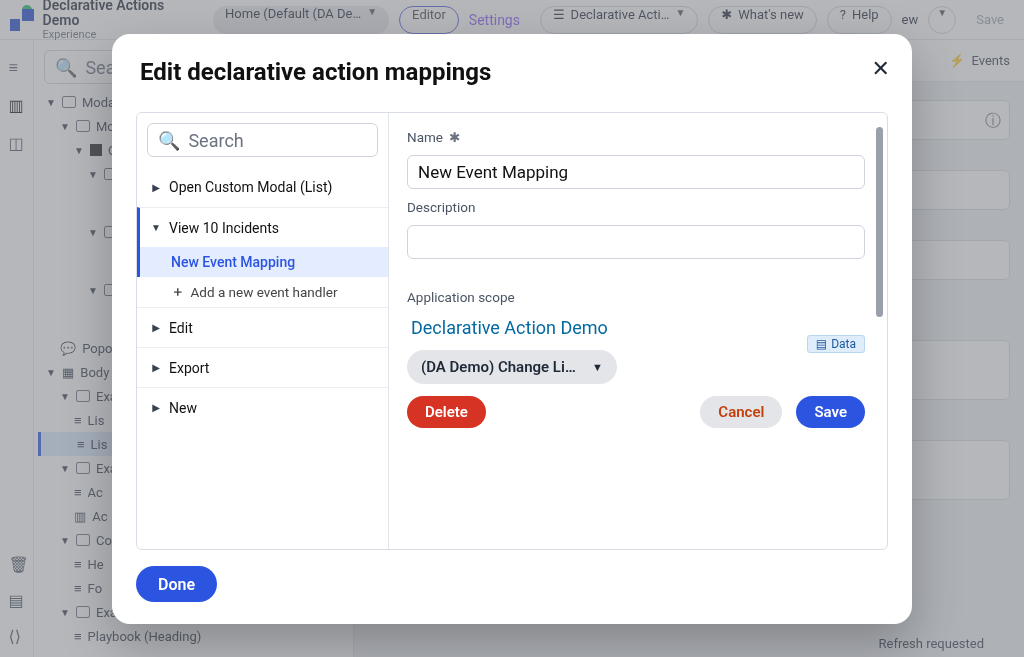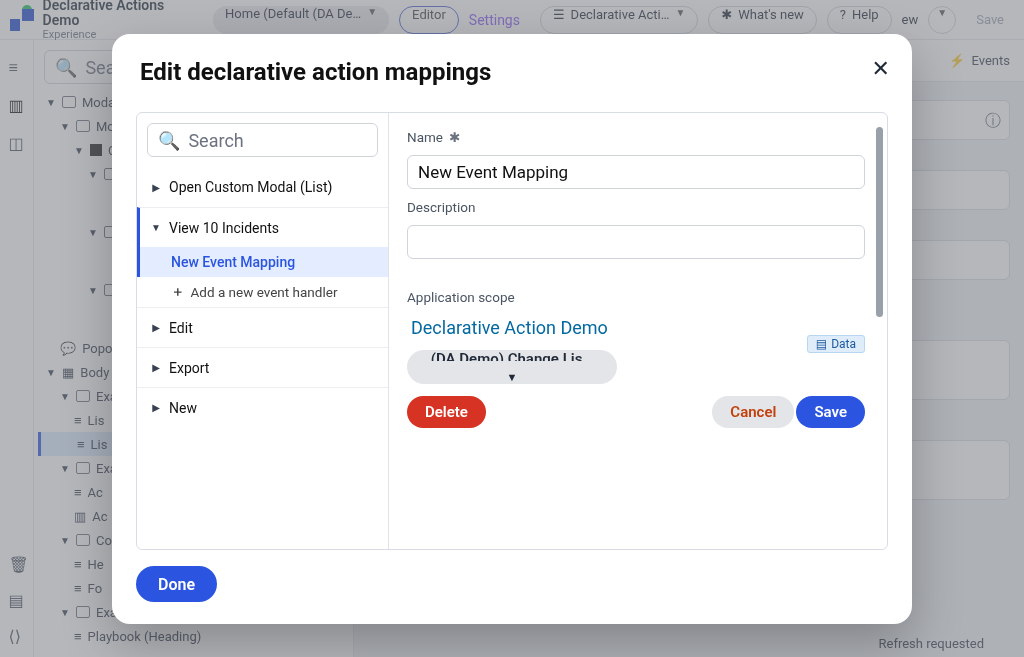--- a/index.html
+++ b/index.html
@@ -57,23 +57,23 @@
   .acc-sub { height:30px; display:flex; align-items:center; padding-left:34px; font-size:14px; }
   .acc-sub.selected { background:#e4edff; border-left:3px solid #2b55e0; color:#2b55e0; font-weight:500; padding-left:31px; }
   .acc-add { color:#444; font-size:13.5px; }
   .acc-add .plus { font-weight:600; margin-right:6px; }
   .right-col { flex:1; position:relative; padding:16px 22px 12px 18px; display:flex; flex-direction:column; gap:10px; overflow:hidden; }
   .scroll-ind { position:absolute; right:4px; top:14px; width:7px; height:190px; background:#9aa0a9; border-radius:4px; }
   .fld-label { font-size:13.5px; color:#4b5563; display:flex; align-items:flex-start; gap:6px; }
   .req { color:#6b7280; }
   .fld-input { height:34px; border:1px solid #cfd4dc; border-radius:6px; padding:0 10px; font-size:17px; color:#111; display:flex; align-items:center; background:#fff; }
   .fld-static { font-size:18px; color:#0369a1; padding:2px 4px; }
-  .dropdown { display:inline-flex; align-items:center; gap:10px; height:34px; padding:0 14px; border-radius:17px; background:#e3e5e9; font-size:15px; font-weight:600; max-width:210px;flex-direction:column; }
+  .dropdown { display:inline-flex; align-items:center; gap:10px; height:34px; padding:0 14px; border-radius:17px; background:#e3e5e9; font-size:15px; font-weight:600; max-width:210px; }
   .data-pill { position:absolute; right:22px; top:222px; background:#dfedfa; border:1px solid #b9d6f0; color:#1e5aa0; font-size:12px; padding:1px 8px; border-radius:3px; display:flex; align-items:center; gap:4px; }
-  .btn-row { display:flex; align-items:center; gap:2px; margin-top:2px; }
+  .btn-row { display:flex; align-items:center; gap:14px; margin-top:2px; }
   .btn { height:32px; padding:0 18px; border-radius:16px; font-size:15px; font-weight:600; display:inline-flex; align-items:center; cursor:pointer; border:none; }
   .btn-del { background:#d63324; color:#fff; }
   .btn-cancel { background:#e3e5e9; color:#c2410c; }
   .btn-save { background:#2b55e0; color:#fff; }
   .btn-row .gap { flex:1; }
   .modal-foot { display:flex; justify-content:flex-start; padding:16px 24px 22px 24px; }
   .btn-done { background:#2b55e0; color:#fff; height:36px; padding:0 22px; border-radius:18px; font-size:16px; font-weight:600; border:none; cursor:pointer; }
 </style>
 </head>
 <body>

